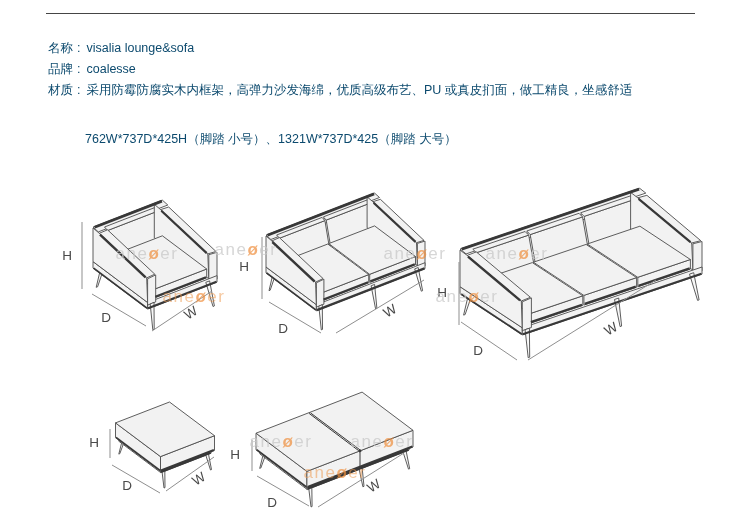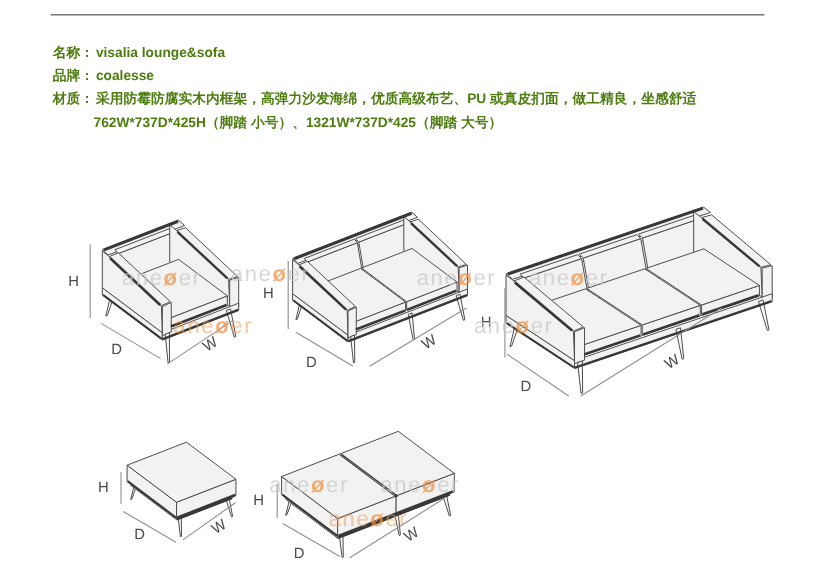--- a/index.html
+++ b/index.html
@@ -1,36 +1,36 @@
 <!DOCTYPE html>
 <html><head>
 <meta charset="utf-8">
 <style>
   html,body{margin:0;padding:0;background:#fff;}
   body{
     position:relative;width:750px;height:524px;overflow:hidden;
     font-family:"Liberation Sans","DejaVu Sans",sans-serif;
   }
   .divider{position:absolute;left:46px;top:13px;width:649px;height:0;border-top:1px solid #454545;}
-  .specs{position:absolute;left:48px;top:38px;font-size:12.5px;color:#4d7c0f;line-height:21px;font-weight:bold;}
+  .specs{position:absolute;left:48px;top:38px;font-size:12.5px;color:#0c4a6e;line-height:21px;}
   .spec-row{white-space:nowrap;}
-  .spec-row.cont{margin-left:37px;}
+  .spec-row.cont{margin-left:37px;margin-top:28px;}
   .spec-sep{margin:0 6px 0 4px;}
   .spec-sep:empty,.spec-label:empty{display:none;margin:0;}
   .scene{position:absolute;left:0;top:0;width:750px;height:524px;}
   #scene-svg{position:absolute;left:0;top:0;}
   .dim-label{
     position:absolute;font-size:13.5px;color:#4a4a4a;
     transform:translate(-50%,-50%);line-height:1;
   }
   .dim-label.r32{transform:translate(-50%,-50%) rotate(-32deg);}
   .dim-label.r31{transform:translate(-50%,-50%) rotate(-31deg);}
   .wm{
     position:absolute;transform:translate(-50%,-50%);
-    font-size:20px;letter-spacing:1.5px;color:#c9c9c9;opacity:.75;
+    font-size:17px;letter-spacing:1.5px;color:#c9c9c9;opacity:.75;
     white-space:nowrap;pointer-events:none;font-weight:400;
   }
   .wm .wm-mid{color:#ef8f3e;font-weight:700;opacity:.95;}
   .wm.orange{color:rgba(238,156,84,.75);}
 </style>
 </head>
 <body>
 
 <div class="divider"></div>
 

